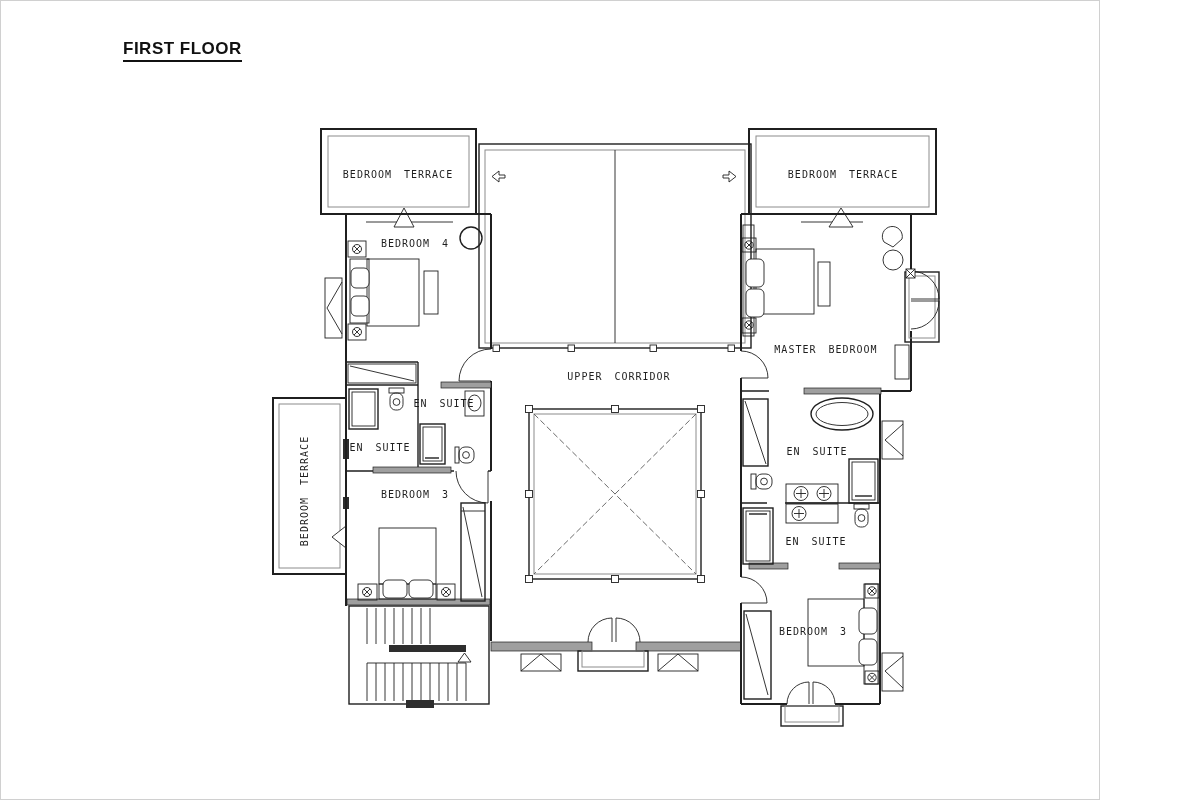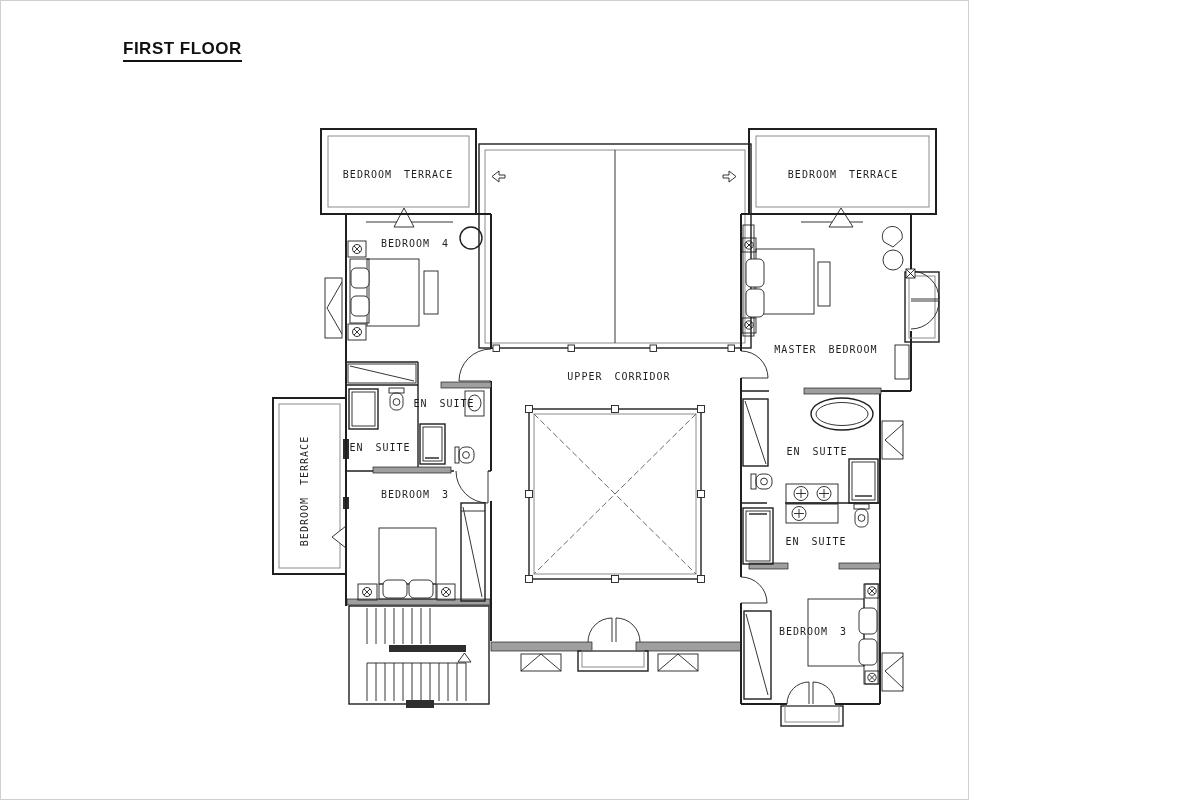--- a/index.html
+++ b/index.html
@@ -1,17 +1,17 @@
 <!DOCTYPE html>
 <html><head>
 <meta charset="utf-8">
 <style>
   html,body { margin:0; padding:0; background:#ffffff; }
   .page {
-    position:relative; width:969px; height:800px; background:#ffffff;
+    position:relative; width:1100px; height:800px; background:#ffffff;
     border:1px solid #d0d0d0; box-sizing:border-box; overflow:hidden;
     font-family:"Liberation Sans", sans-serif;
   }
   .title {
     position:absolute; left:122px; top:38px;
     font-family:"Liberation Sans", sans-serif;
     font-size:17px; font-weight:700; color:#111;
     letter-spacing:0.5px;
     border-bottom:2px solid #111; padding-bottom:1px;
   }

